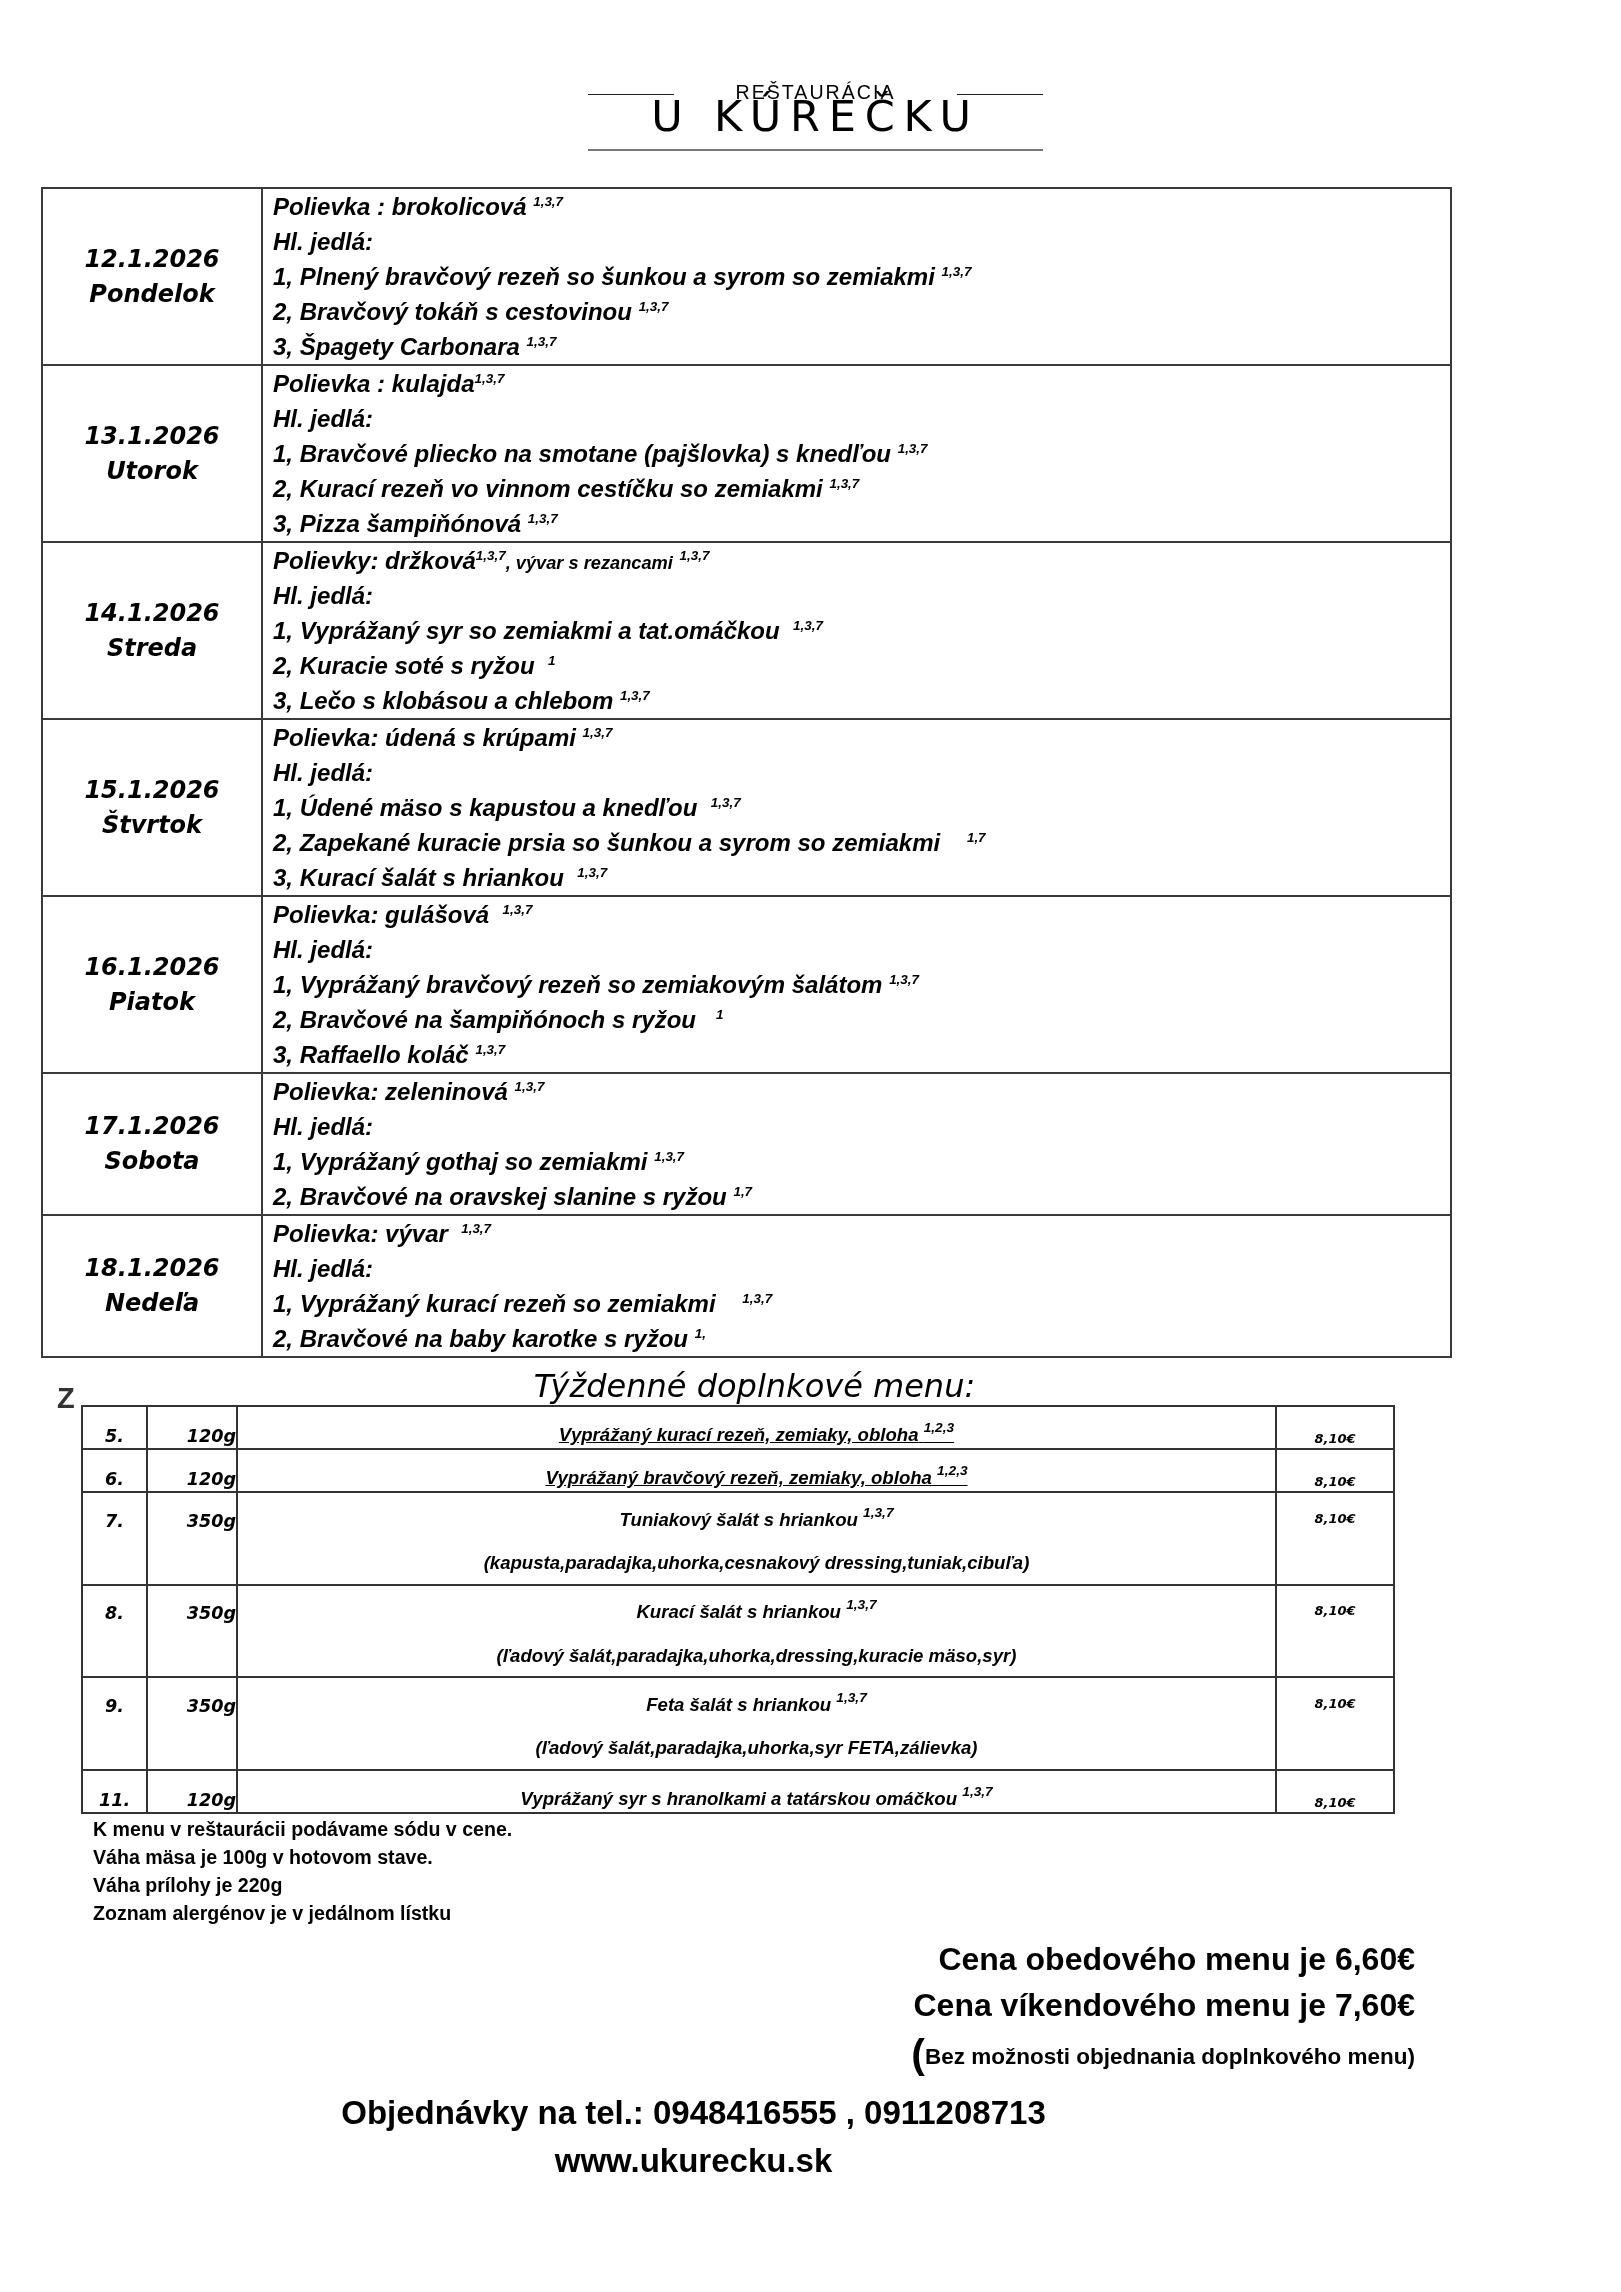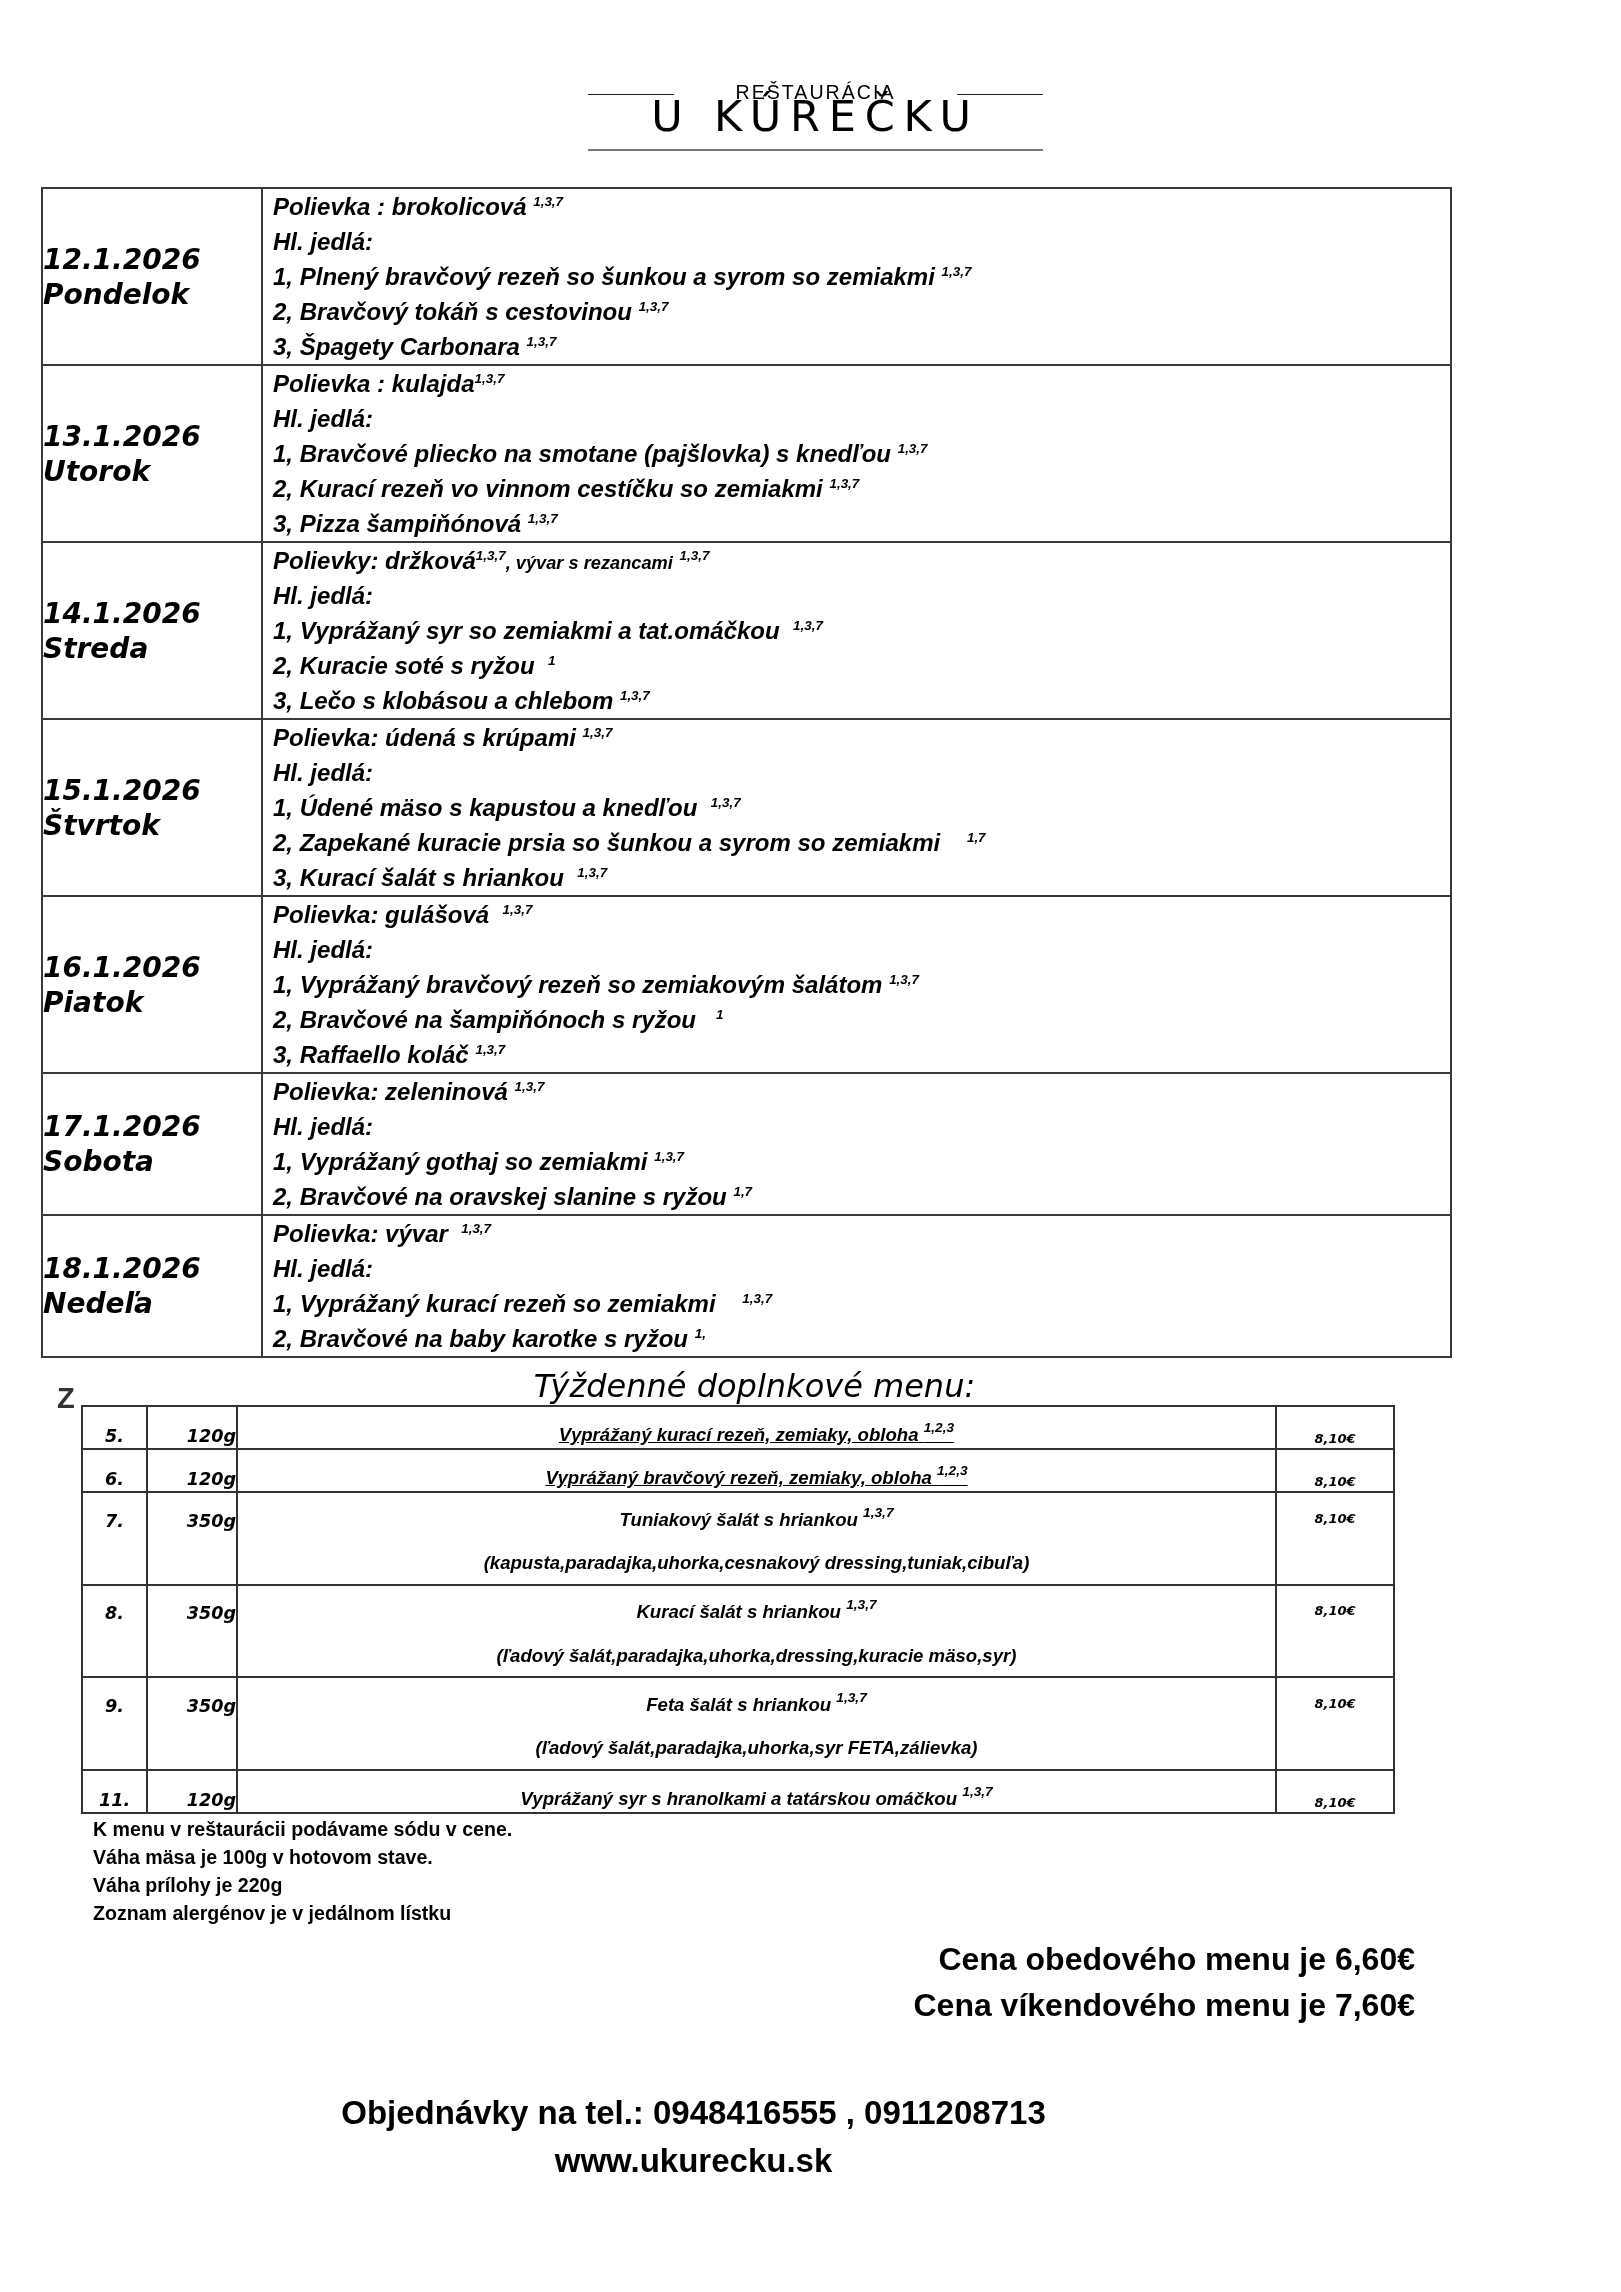--- a/index.html
+++ b/index.html
@@ -13,22 +13,22 @@
     .logo .rule.l { left: 0; width: 86px; }
     .logo .rule.r { right: 0; width: 86px; }
     .logo .sub { position: absolute; left: 98px; width: 259px; top: 0; text-align: center;
       font-size: 19.6px; letter-spacing: 2px; font-family: Liberation Sans, sans-serif; }
     .logo .main { position: absolute; left: 0; top: 25.5px; width: 455px; text-align: center;
       font-size: 43px; letter-spacing: 8.8px; font-family: "DejaVu Sans", sans-serif; line-height: 43px; }
     .logo .base { position: absolute; left: 0; top: 80px; width: 455px; height: 2px; background: #777; }
 
     table.daily { position: absolute; left: 41px; top: 187px; width: 1411px; border-collapse: collapse; }
     table.daily td { border: 2px solid #3a3a3a; vertical-align: middle; padding: 0; }
-    td.date-cell { width: 218px; text-align: left; font-style: italic; font-weight: bold;
-      font-family: "DejaVu Sans", sans-serif; font-size: 28px; line-height: 35px; }
+    td.date-cell { width: 218px; text-align: center; font-style: italic; font-weight: bold;
+      font-family: "DejaVu Sans", sans-serif; font-size: 24px; line-height: 35px; }
     td.menu-cell { padding-left: 9.8px !important; margin-top: 24px; }
     .ml { font-style: italic; font-weight: bold; font-size: 24.5px; line-height: 35px; height: 35px;
       white-space: nowrap; font-family: "Liberation Sans", sans-serif; transform: scaleX(0.98); transform-origin: left; }
     sup { font-size: 13.7px; vertical-align: 8.8px; line-height: 0; }
     .small { font-size: 18.6px; }
 
     .stray-z { position: absolute; left: 57px; top: 1382px; font-size: 29px; font-weight: bold; color: #333; }
     .weekly-title { position: absolute; left: 480px; top: 1367px; width: 549px; text-align: center;
       font-size: 32px; font-style: italic; font-family: "DejaVu Sans", sans-serif; }
 
@@ -215,19 +215,20 @@
 <div class="notes">
   <div>K menu v reštaurácii podávame sódu v cene.</div>
   <div>Váha mäsa je 100g v hotovom stave.</div>
   <div>Váha prílohy je 220g</div>
   <div>Zoznam alergénov je v jedálnom lístku</div>
 </div>
 
 <div class="prices">
   <div class="p">Cena obedového menu je 6,60€</div>
   <div class="p">Cena víkendového menu je 7,60€</div>
+  <div class="note"><span class="paren">(</span><span>Bez možnosti objednania doplnkového menu)</span></div>
 </div>
 
 <div class="contact">
   <div class="phone">Objednávky na tel.: 0948416555  , 0911208713</div>
   <div class="web">www.ukurecku.sk</div>
 </div>
 
 
 </body></html>

